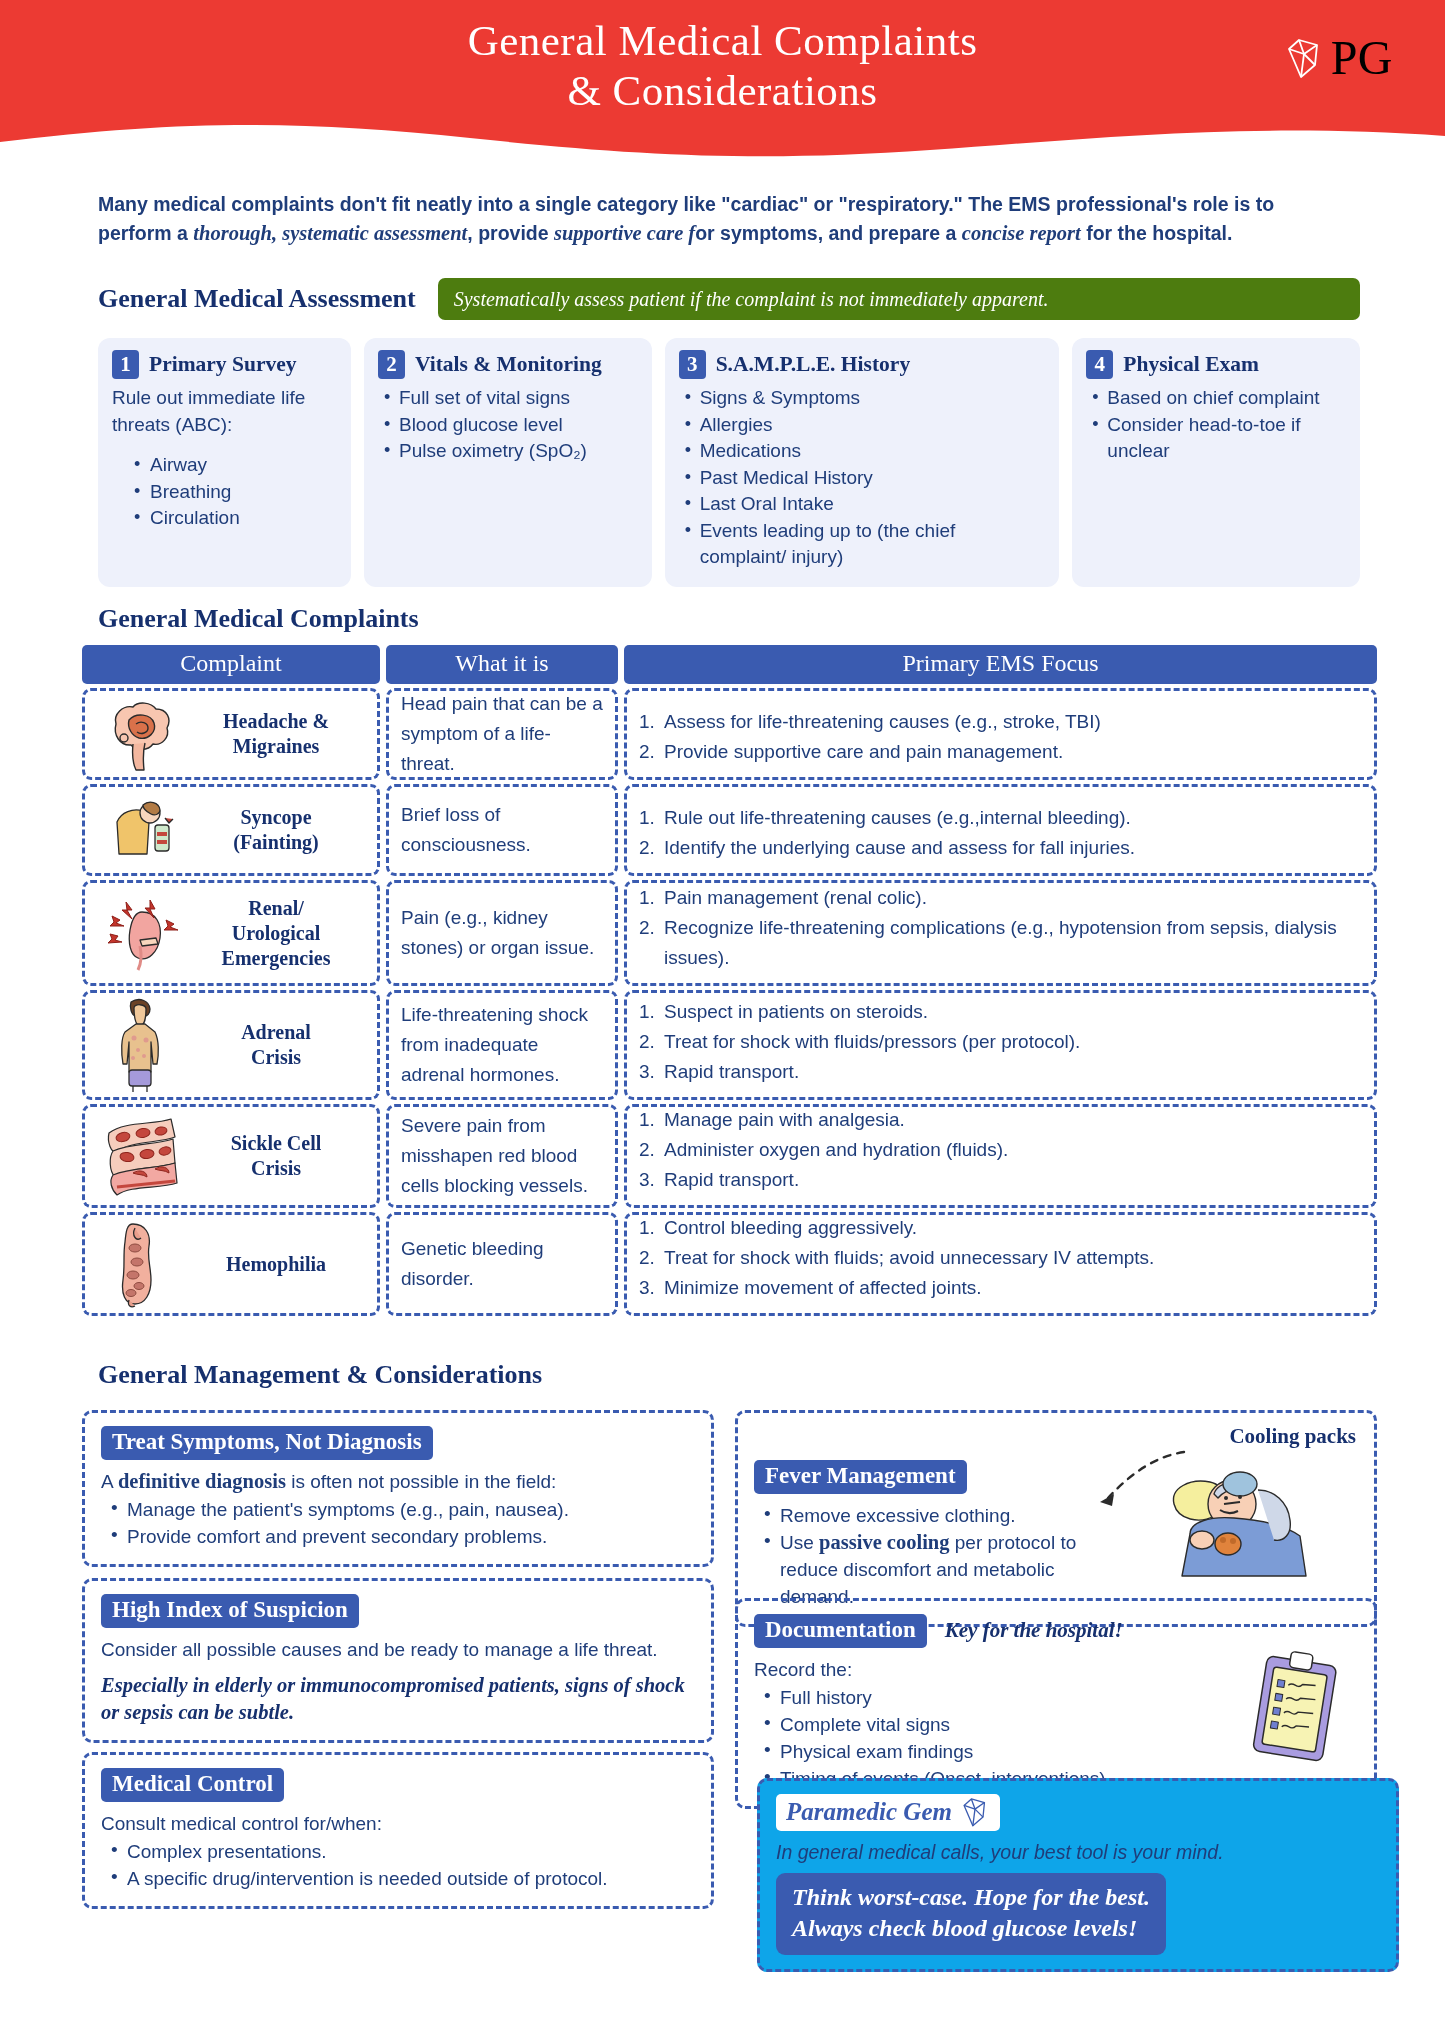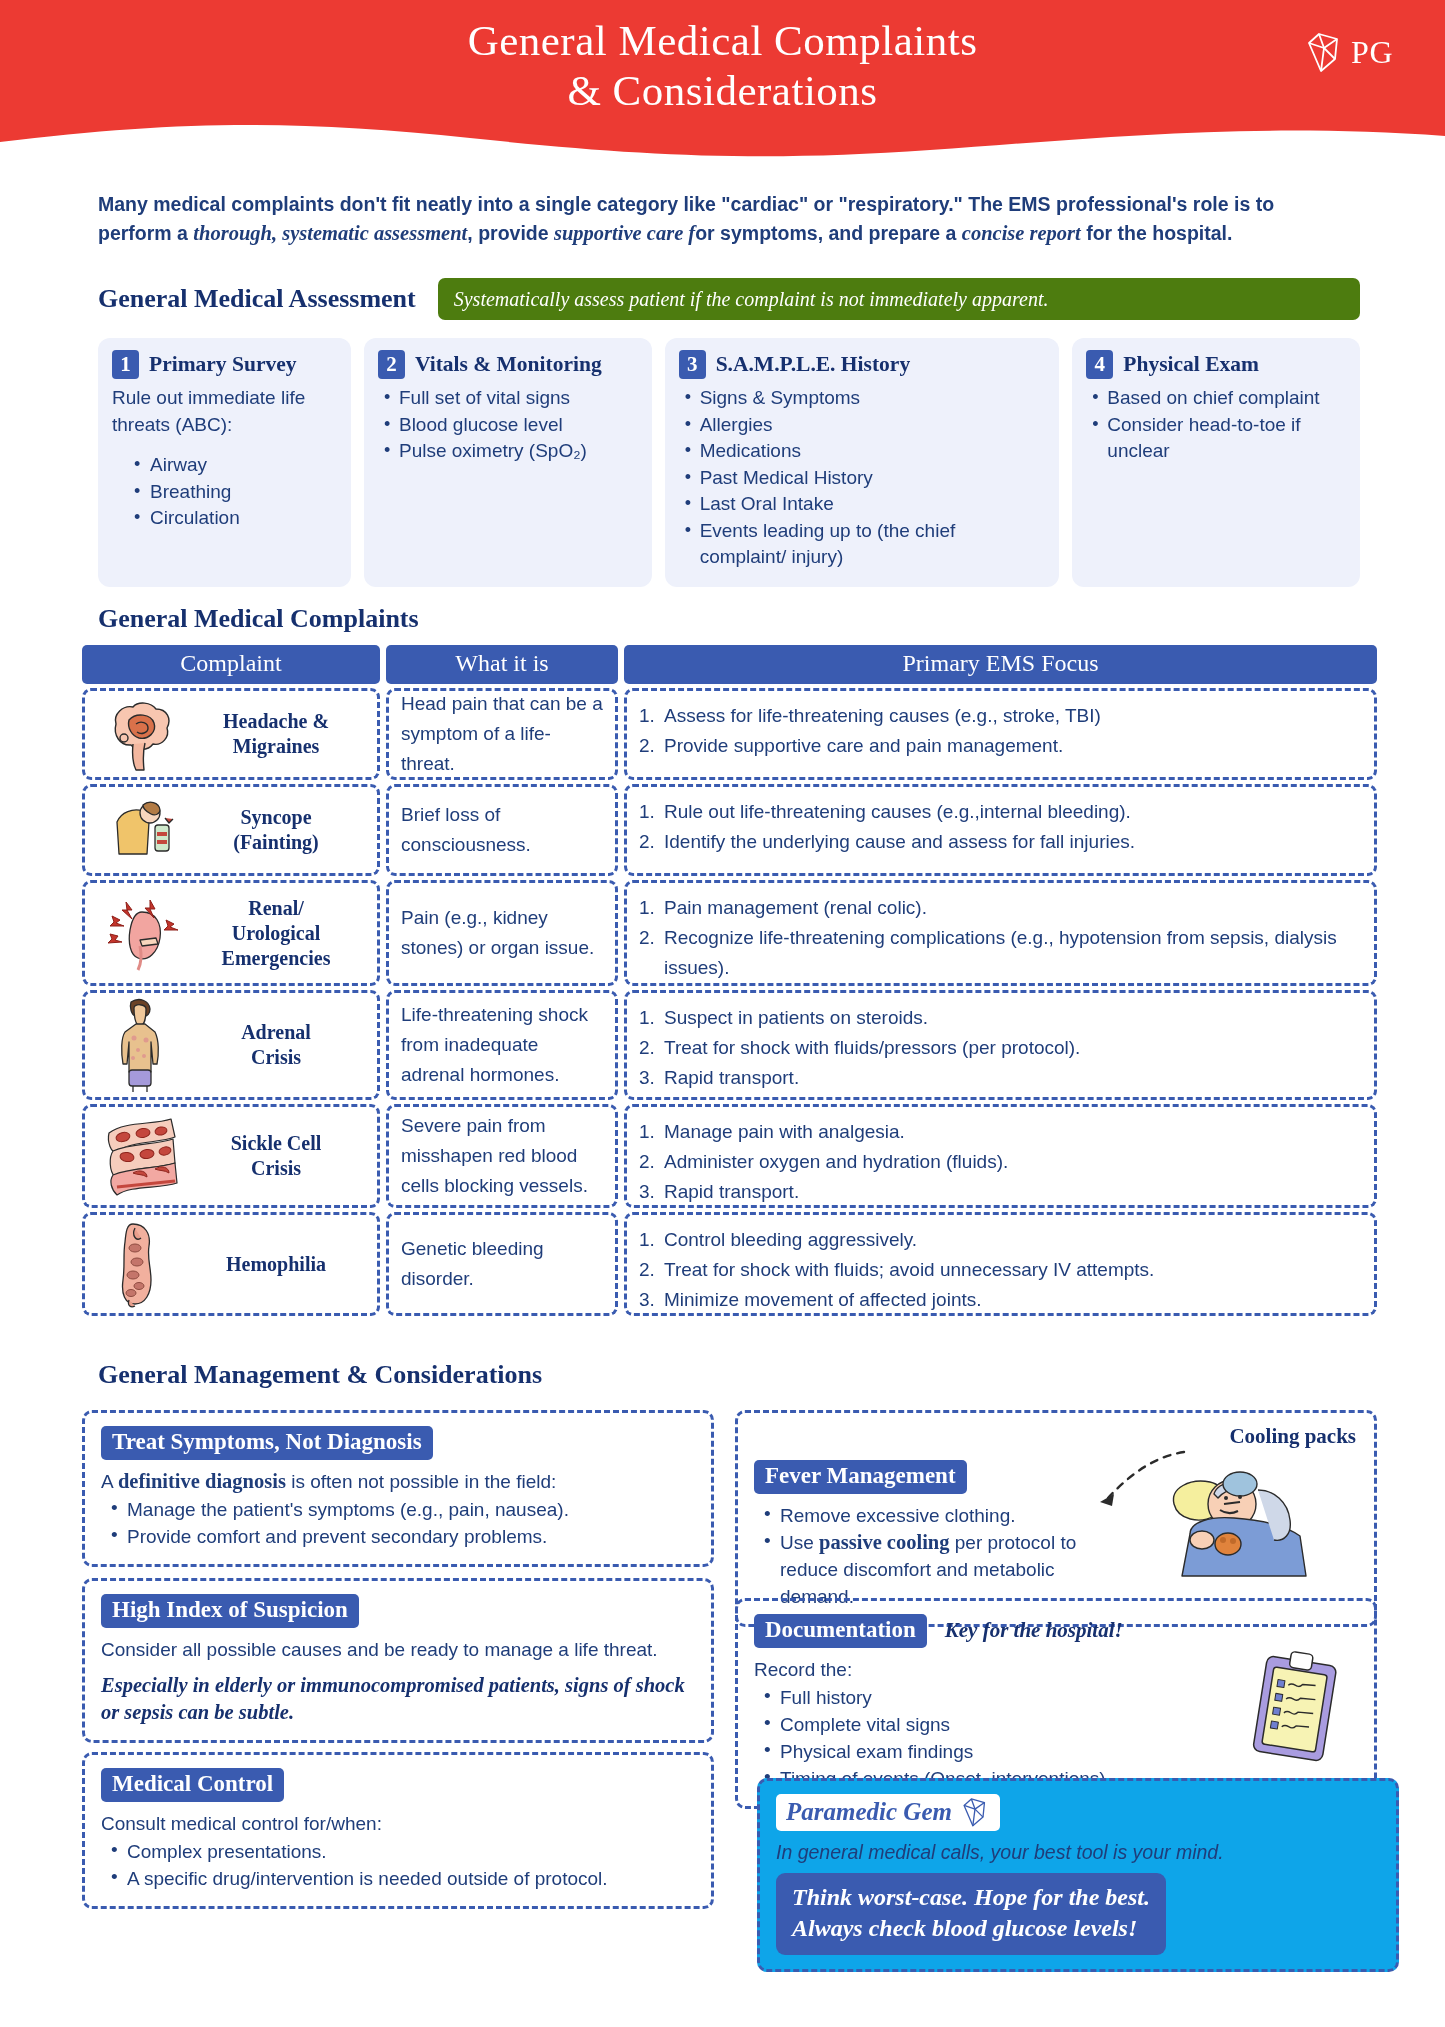--- a/index.html
+++ b/index.html
@@ -29,22 +29,22 @@
     font-family: "Liberation Serif", serif;
     font-size: 43px; line-height: 50px;
     letter-spacing: .5px;
   }
   #header-title .l2 { display: block; }
   #brand {
     position: absolute; right: 52px; top: 30px;
     display: flex; align-items: center; gap: 7px;
   }
   #brand .pg-text {
-    color: #ffffff; font-family: "Liberation Serif", serif;
-    font-size: 32px; font-weight: 400; letter-spacing: .5px;
+    color: #000000; font-family: "Liberation Serif", serif;
+    font-size: 48px; font-weight: 400; letter-spacing: .5px;
   }
 
   
   #intro {
     position: absolute; left: 98px; top: 190px; width: 1255px;
     font-size: 19.5px; line-height: 29px; color: #1f3d7a; font-weight: bold;
   }
   #intro i { font-family: "Liberation Serif", serif; font-size: 20.5px; }
 
   
@@ -122,21 +122,21 @@
     display: flex; align-items: center;
   }
   .t-cell.c1 { gap: 4px; }
   .cell-icon { width: 86px; flex: 0 0 86px; display: flex; align-items: center; justify-content: center; }
   .cell-name {
     flex: 1; text-align: center;
     font-family: "Liberation Serif", serif; font-weight: 700;
     font-size: 20px; line-height: 25px; color: #16306e;
   }
   .t-cell.c2 { font-size: 19px; line-height: 30px; align-items: center; }
-  .t-cell.c3 { font-size: 19px; line-height: 30px; align-items: flex-start; }
+  .t-cell.c3 { font-size: 19px; line-height: 30px; align-items: flex-end; }
   .t-cell.c3 ol { list-style: none; width: 100%; }
   .t-cell.c3 ol li { padding-left: 25px; text-indent: -25px; }
   .t-cell.c3 ol li .num { display: inline-block; width: 25px; text-indent: 0; }
 
   
   #mgmt-title {
     position: absolute; left: 98px; top: 1360px;
     font-family: "Liberation Serif", serif; font-size: 26px;
     font-weight: 700; color: #16306e;
   }

